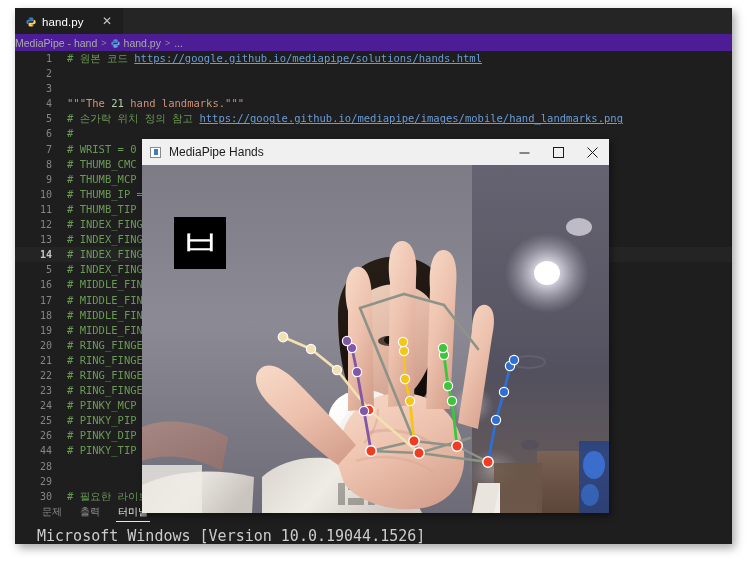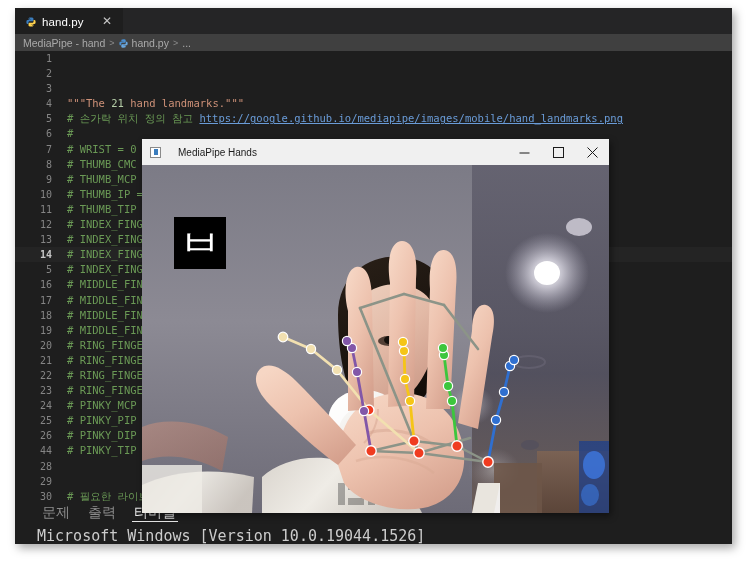--- a/index.html
+++ b/index.html
@@ -38,23 +38,23 @@
   .tab-icon svg{display:block}
   .tab-label{font-size:11.5px;color:#ffffff;white-space:nowrap;letter-spacing:.1px;}
   .tab-close{
     margin-left:11px;width:13px;height:13px;line-height:13px;text-align:center;
     color:#c5c5c5;font-size:12px;font-family:"DejaVu Sans",sans-serif;
   }
 
   
   .breadcrumb{
     position:absolute;left:0;top:26px;width:100%;height:17px;
-    background:#404040;
+    background:#4c1d95;
     display:flex;align-items:center;
-    padding-left:8px;box-sizing:border-box;
+    box-sizing:border-box;
     font-size:10.5px;color:#a9a9a9;
     gap:4px;
   }
   .bc-sep{color:#8c8c8c;font-size:9px;}
   .bc-icon{width:9px;height:9px;display:inline-block;}
 
   
   .editor{
     position:absolute;left:0;top:43px;width:100%;height:450px;
     background:#1e1e1e;
@@ -84,21 +84,21 @@
   .panel{
     position:absolute;left:0;bottom:0;width:100%;height:43px;
     background:#1e1e1e;
   }
   .panel-tabs{
     position:absolute;left:0;top:0;height:22px;width:100%;
     display:flex;align-items:center;gap:0px;
     padding-left:18px;box-sizing:border-box;
   }
   .ptab{
-    font-size:14px;color:#8c8c8c;
+    font-size:10px;color:#8c8c8c;
     padding:0 9px;height:22px;line-height:22px;
     position:relative;white-space:nowrap;
   }
   .ptab.active{color:#e7e7e7;}
   .ptab.active:after{
     content:"";position:absolute;left:7px;right:7px;bottom:1px;height:1.5px;
     background:#e7e7e7;
   }
   .terminal-out{
     position:absolute;left:22px;top:26px;
@@ -119,22 +119,22 @@
     display:flex;align-items:center;
   }
   .mp-appicon{
     margin-left:8px;width:11px;height:11px;
     background:#ffffff;border:1px solid #8a8a8a;
     display:flex;align-items:center;justify-content:center;
     box-sizing:border-box;
   }
   .mp-appicon i{display:block;width:4px;height:6px;background:#3b7dbd;}
   .mp-titletext{
-    font-size:10px;color:#1b1b1b;
-    font-family:"Liberation Sans",sans-serif;white-space:nowrap;padding-left:17px;
+    margin-left:8px;font-size:12px;color:#1b1b1b;
+    font-family:"Liberation Sans",sans-serif;white-space:nowrap;
   }
   .mp-ctrls{position:absolute;right:0;top:0;height:26px;display:flex;}
   .mp-btn{
     width:34px;height:26px;display:flex;align-items:center;justify-content:center;
     color:#1b1b1b;
   }
   .mp-btn svg{display:block;}
 
   
   .video{
@@ -183,21 +183,21 @@
           <path d="M5 0.4 C2.4 0.4 2.6 1.5 2.6 1.5 l0 1.2 2.5 0 0 .35 -3.5 0 C.7 3.05 .4 3.8 .4 5 c0 1.2 .3 1.95 1.2 1.95 l.85 0 0-1.4 C2.45 4.7 3 4.2 3.85 4.2 l2.3 0 c.8 0 1.3-.5 1.3-1.3 l0-1.4 C7.45 .8 6.5 .4 5 .4 Z" fill="#4b8fd0"></path>
           <path d="M5 9.6 c2.6 0 2.4-1.1 2.4-1.1 l0-1.2 -2.5 0 0-.35 3.5 0 C9.3 6.95 9.6 6.2 9.6 5 c0-1.2-.3-1.95-1.2-1.95 l-.85 0 0 1.4 C7.55 5.3 7 5.8 6.15 5.8 l-2.3 0 c-.8 0-1.3 .5-1.3 1.3 l0 1.4 C2.55 9.2 3.5 9.6 5 9.6 Z" fill="#6aa8e0"></path>
         </svg>
       </span>
       <span>hand.py</span>
       <span class="bc-sep">&gt;</span>
       <span>...</span>
     </div>
 
     <div class="editor" id="editor-lines">
-        <div class="code-line"><span class="ln">1</span></div>
+        <div class="code-line"><span class="ln">1</span><span class="code-txt"><span class="s-comment"># 원본 코드 </span><span class="s-link">https://google.github.io/mediapipe/solutions/hands.html</span></span></div>
         <div class="code-line"><span class="ln">2</span><span class="code-txt"><span class="s-comment"></span></span></div>
         <div class="code-line"><span class="ln">3</span><span class="code-txt"><span class="s-comment"></span></span></div>
         <div class="code-line"><span class="ln">4</span><span class="code-txt"><span class="s-str">"""The </span><span class="s-num">21</span><span class="s-str"> hand landmarks."""</span></span></div>
         <div class="code-line"><span class="ln">5</span><span class="code-txt"><span class="s-comment"># 손가락 위치 정의 참고 </span><span class="s-link">https://google.github.io/mediapipe/images/mobile/hand_landmarks.png</span></span></div>
         <div class="code-line"><span class="ln">6</span><span class="code-txt"><span class="s-comment">#</span></span></div>
         <div class="code-line"><span class="ln">7</span><span class="code-txt"><span class="s-comment"># WRIST = 0</span></span></div>
         <div class="code-line"><span class="ln">8</span><span class="code-txt"><span class="s-comment"># THUMB_CMC = 1</span></span></div>
         <div class="code-line"><span class="ln">9</span><span class="code-txt"><span class="s-comment"># THUMB_MCP = 2</span></span></div>
         <div class="code-line"><span class="ln">10</span><span class="code-txt"><span class="s-comment"># THUMB_IP = 3</span></span></div>
         <div class="code-line"><span class="ln">11</span><span class="code-txt"><span class="s-comment"># THUMB_TIP = 4</span></span></div>

